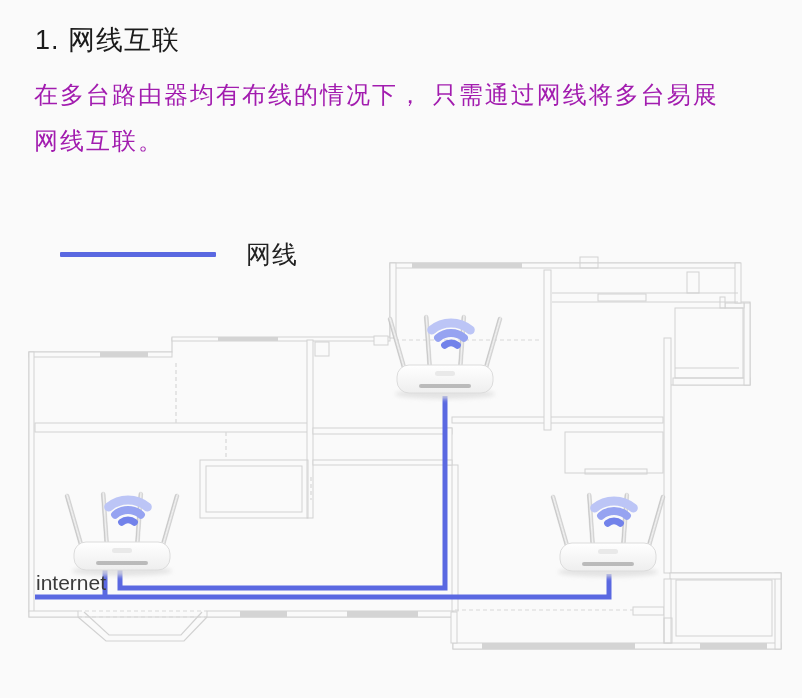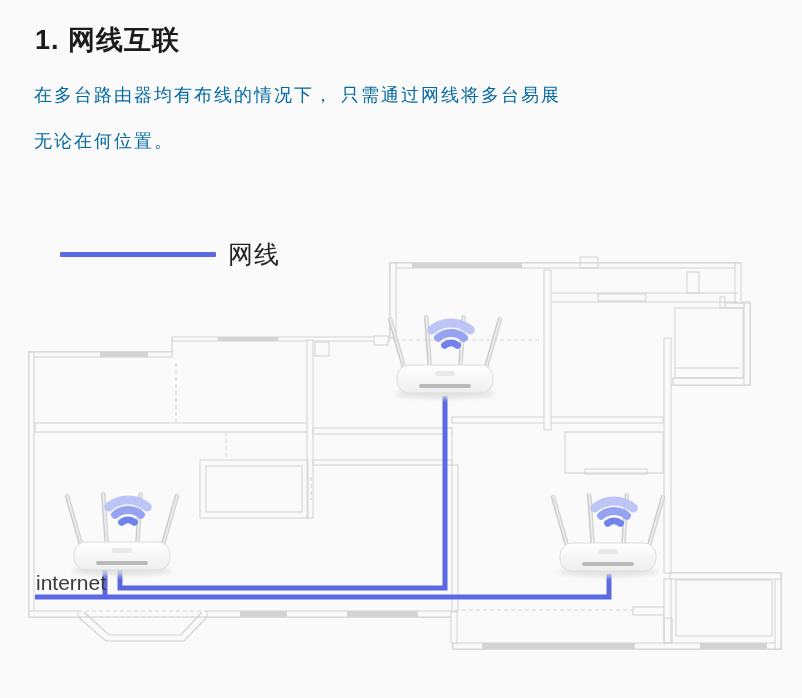--- a/index.html
+++ b/index.html
@@ -3,47 +3,47 @@
 <meta charset="utf-8">
 <style>
   html,body{margin:0;padding:0;}
   body{
     width:802px;height:698px;position:relative;overflow:hidden;
     background:#fafafa;
     font-family:"Liberation Sans","DejaVu Sans",sans-serif;
   }
   .page-title{
     position:absolute;left:35px;top:22px;
-    font-size:27px;font-weight:700;letter-spacing:1px;color:#1b1b1b;
+    font-size:27px;font-weight:400;letter-spacing:1px;color:#1b1b1b;
   }
   .para{
     position:absolute;left:34px;top:72px;
-    font-size:18px;line-height:46px;letter-spacing:2px;color:#0369a1;
+    font-size:24px;line-height:46px;letter-spacing:2px;color:#a21caf;
     white-space:nowrap;
   }
   .legend{
     position:absolute;left:60px;top:239px;height:30px;
-    display:flex;align-items:center;gap:12px;
+    display:flex;align-items:center;gap:30px;
   }
   .legend-line{
     display:inline-block;width:156px;height:5px;border-radius:1px;
   }
   .legend-label{
     font-size:25px;color:#222;letter-spacing:1px;
   }
   #plan{position:absolute;left:0;top:0;}
 </style>
 </head>
 <body>
 
 <div class="page-title">1. 网线互联</div>
 
 <div class="para">
   <div>在多台路由器均有布线的情况下， 只需通过网线将多台易展</div>
-  <div>无论在何位置。</div>
+  <div>网线互联。</div>
 </div>
 
 <div class="legend">
   <span class="legend-line" id="legend-line" style="background: rgb(90, 104, 225);"></span>
   <span class="legend-label">网线</span>
 </div>
 
 <svg id="plan" width="802" height="698" viewBox="0 0 802 698">
   <defs>
     <linearGradient id="gBody" x1="0" y1="0" x2="0" y2="1">

